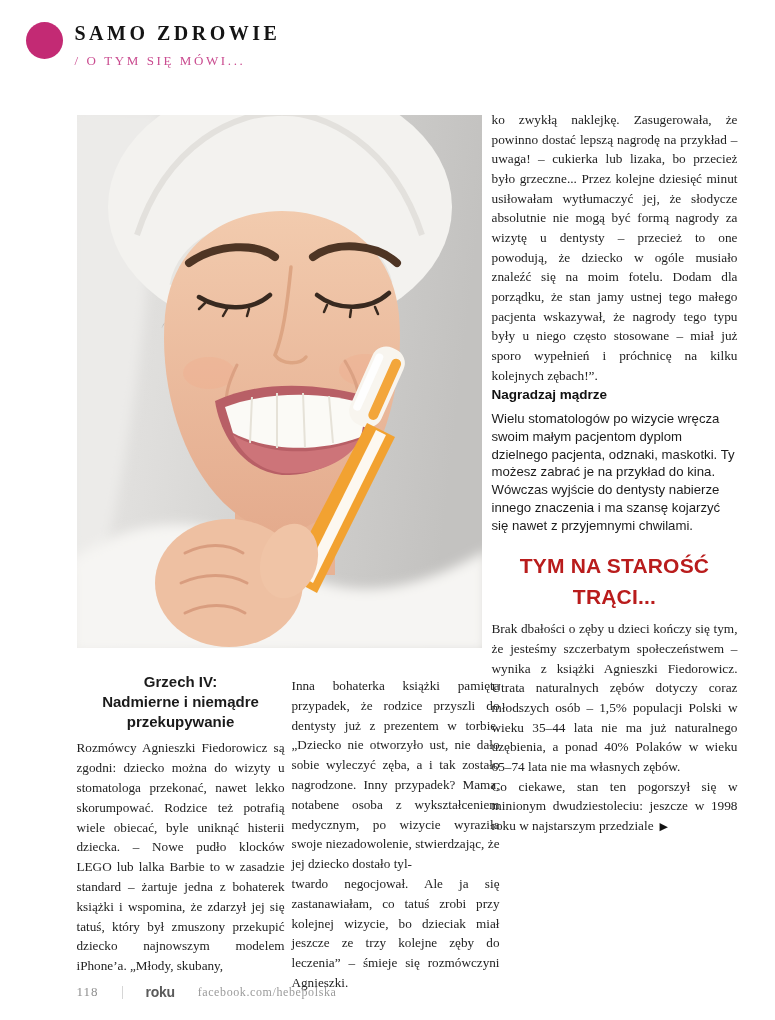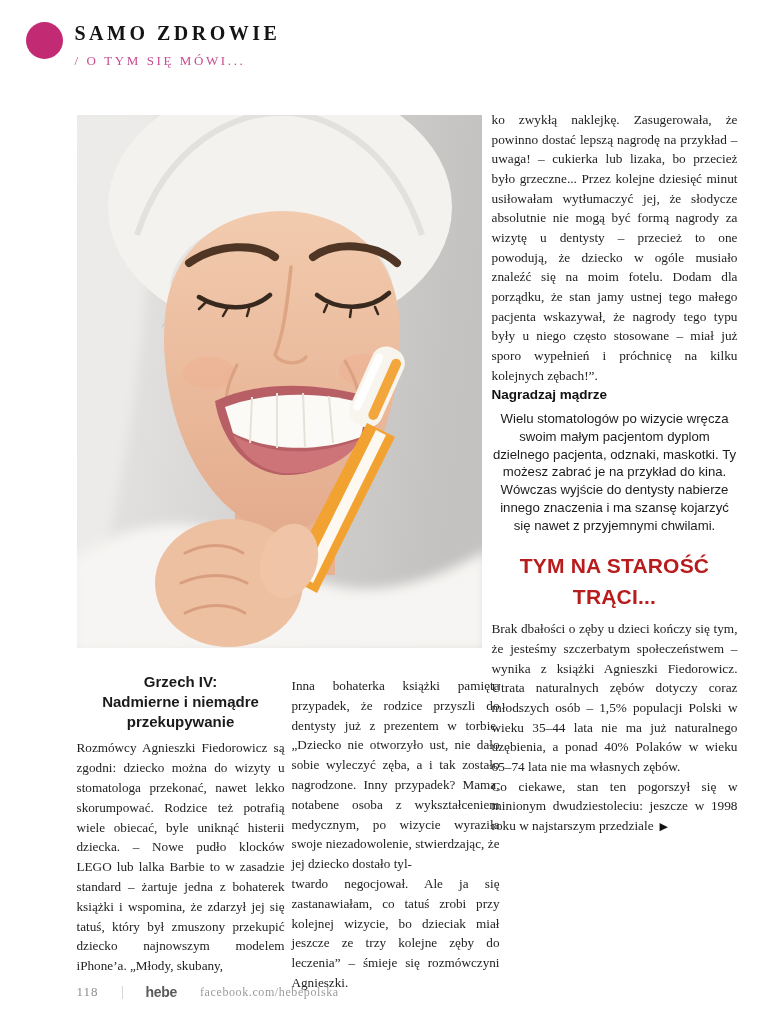--- a/index.html
+++ b/index.html
@@ -49,21 +49,21 @@
     margin:24px 0 4px; font-family:"Liberation Serif", serif;
     color:#d13d82; font-size:16.5px; font-weight:bold;
     letter-spacing:.5px; text-align:left;
   }
   .h-sub {
     margin:0 0 5px; font-family:"Liberation Sans", sans-serif;
     font-size:13.5px; font-weight:bold; color:#111; text-align:left;
   }
   .sans-body {
     font-family:"Liberation Sans", sans-serif; font-size:13.2px;
-    line-height:1.34; text-align:center; color:#1c1c1c;
+    line-height:1.34; text-align:left; color:#1c1c1c;
   }
   .h-pink-sans {
     margin:16px 0 7px; font-family:"Liberation Sans", sans-serif;
     color:#b91c1c; font-size:21px; font-weight:bold;
     text-align:center; letter-spacing:.2px;
   }
   .arrow {
     font-family:"DejaVu Sans", sans-serif; font-size:11px;
     color:#111; margin-left:6px;
   }
@@ -183,17 +183,17 @@
     <p class="sans-body">Wielu stomatologów po wizycie wręcza swoim małym pacjentom dyplom dzielnego pacjenta, odznaki, maskotki. Ty możesz zabrać je na przykład do kina. Wówczas wyjście do dentysty nabierze innego znaczenia i ma szansę kojarzyć się nawet z przyjemnymi chwilami.</p>
 
     <h3 class="h-pink-sans">TYM NA STAROŚĆ TRĄCI...</h3>
     <p>Brak dbałości o zęby u dzieci kończy się tym, że jesteśmy szczerbatym społeczeństwem – wynika z książki Agnieszki Fiedorowicz. Utrata naturalnych zębów dotyczy coraz młodszych osób – 1,5% populacji Polski w wieku 35–44 lata nie ma już naturalnego uzębienia, a ponad 40% Polaków w wieku 65–74 lata nie ma własnych zębów.</p>
     <p><span>Co ciekawe, stan ten pogorszył się w minionym dwudziestoleciu: jeszcze w 1998 roku w najstarszym przedziale</span><span class="arrow">▶</span></p>
   </div>
 
   <div class="footer">
     <span class="page-num">118</span>
     <span class="fdiv"></span>
-    <span class="brand">hebe</span>
+    <span class="brand">roku</span>
     <span class="url">facebook.com/hebepolska</span>
   </div>
 
 </div>
 
 </body></html>

